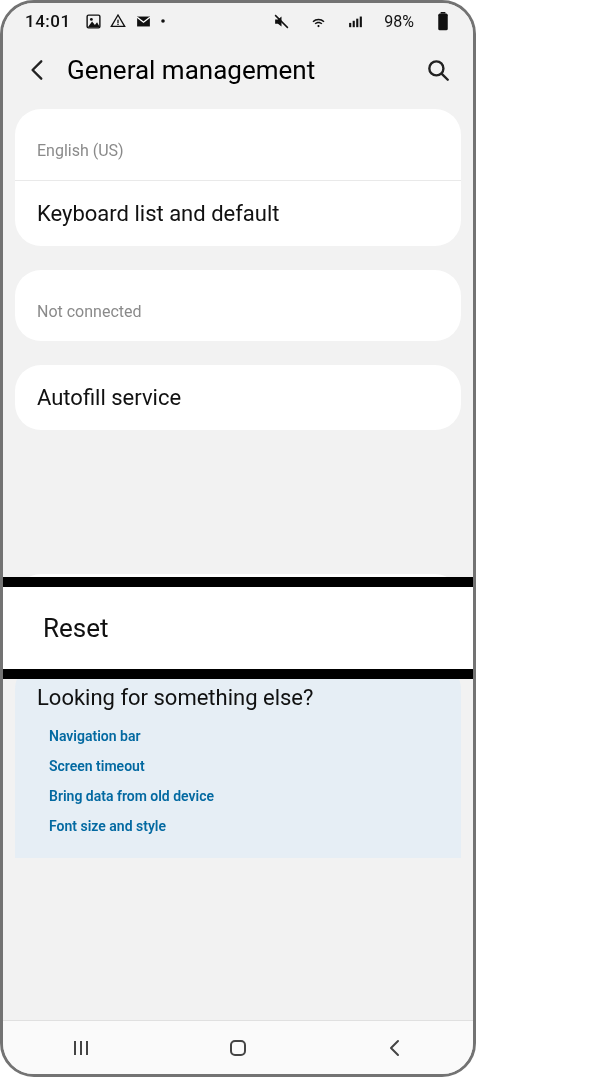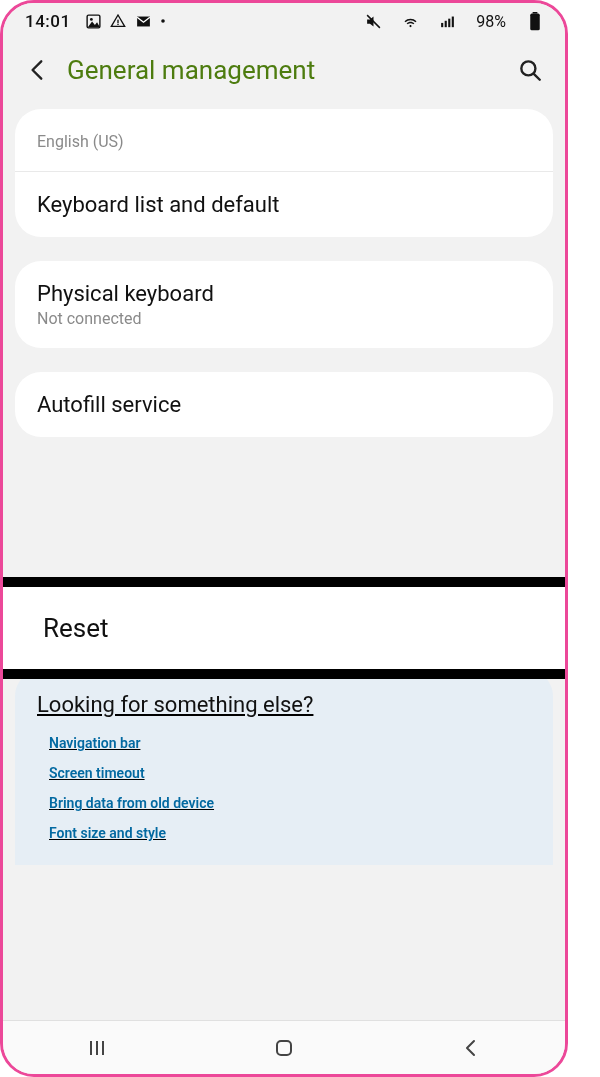--- a/index.html
+++ b/index.html
@@ -3,22 +3,22 @@
 <meta charset="utf-8">
 <style>
   * { box-sizing: border-box; margin: 0; padding: 0; }
   html, body { width: 600px; height: 1077px; }
   body {
     font-family: -apple-system, BlinkMacSystemFont, "Segoe UI", Roboto, Arial, sans-serif;
     background: #fff;
     position: relative;
   }
   .device {
-    width: 568px; height: 1077px;
-    border: 3px solid #ec4899;
+    width: 476px; height: 1077px;
+    border: 3px solid #737373;
     border-radius: 34px;
     overflow: hidden;
     position: relative;
     background: #f2f2f2;
   }
   
   .status-bar {
     height: 36px;
     display: flex;
     align-items: center;
@@ -34,58 +34,57 @@
   .status-right { display: flex; align-items: center; gap: 20px; }
   .batt-text { font-size: 16px; }
 
   
   .header {
     display: flex; align-items: center;
     padding: 14px 18px 22px 18px;
     background: #f2f2f2;
   }
   .back-btn { width: 34px; height: 34px; display:flex; align-items:center; justify-content:center; }
-  .header-title { font-size: 26px; color:#4d7c0f; margin-left: 12px; flex:1; }
+  .header-title { font-size: 26px; color:#000000; margin-left: 12px; flex:1; }
   .search-btn { width: 34px; height: 34px; display:flex; align-items:center; justify-content:center; }
 
   
   .content { padding: 0 12px; }
   .card {
     background: #fff;
     border-radius: 26px;
     margin-bottom: 24px;
     overflow: hidden;
   }
   .row {
     padding: 20px 22px;
   }
   .row + .row { border-top: 1px solid #e9e9e9; }
   .row-title { font-size: 22px; color:#111; }
-  .row-sub { font-size: 16px; color:#8a8a8a; margin-top: 3px; }
+  .row-sub { font-size: 16px; color:#8a8a8a; margin-top: 12px; }
 
   
   .reset-overlay {
     position: absolute;
     left: 0; right: 0;
     top: 574px;
     background: #000;
     padding: 10px 0;
   }
   .reset-inner {
     background: #fff;
     padding: 26px 40px;
   }
   .reset-inner .row-title { font-size: 26px; }
 
   
   .suggest {
     background: #e6eef5;
     border-radius: 26px 26px 0 0;
     padding: 22px 22px 10px 22px;
-    text-decoration: underline;
   }
   .suggest-title { font-size: 22px; color:#111; margin-bottom: 18px; }
   .suggest-link { display:block; font-size: 14px; color:#0369a1; font-weight:600; margin: 14px 12px; }
 
   
   .reset-spacer { height: 96px; margin-bottom: 24px; }
 
   
   .navbar {
     position:absolute; bottom:0; left:0; right:0;
@@ -183,21 +182,20 @@
       <div class="row">
         <div class="row-sub">English (US)</div>
       </div>
       <div class="row">
         <div class="row-title">Keyboard list and default</div>
       </div>
     </div>
 
     <div class="card">
       <div class="row">
-        <div class="row-title">Physical keyboard</div>
         <div class="row-sub">Not connected</div>
       </div>
     </div>
 
     <div class="card">
       <div class="row">
         <div class="row-title">Autofill service</div>
       </div>
     </div>
 

